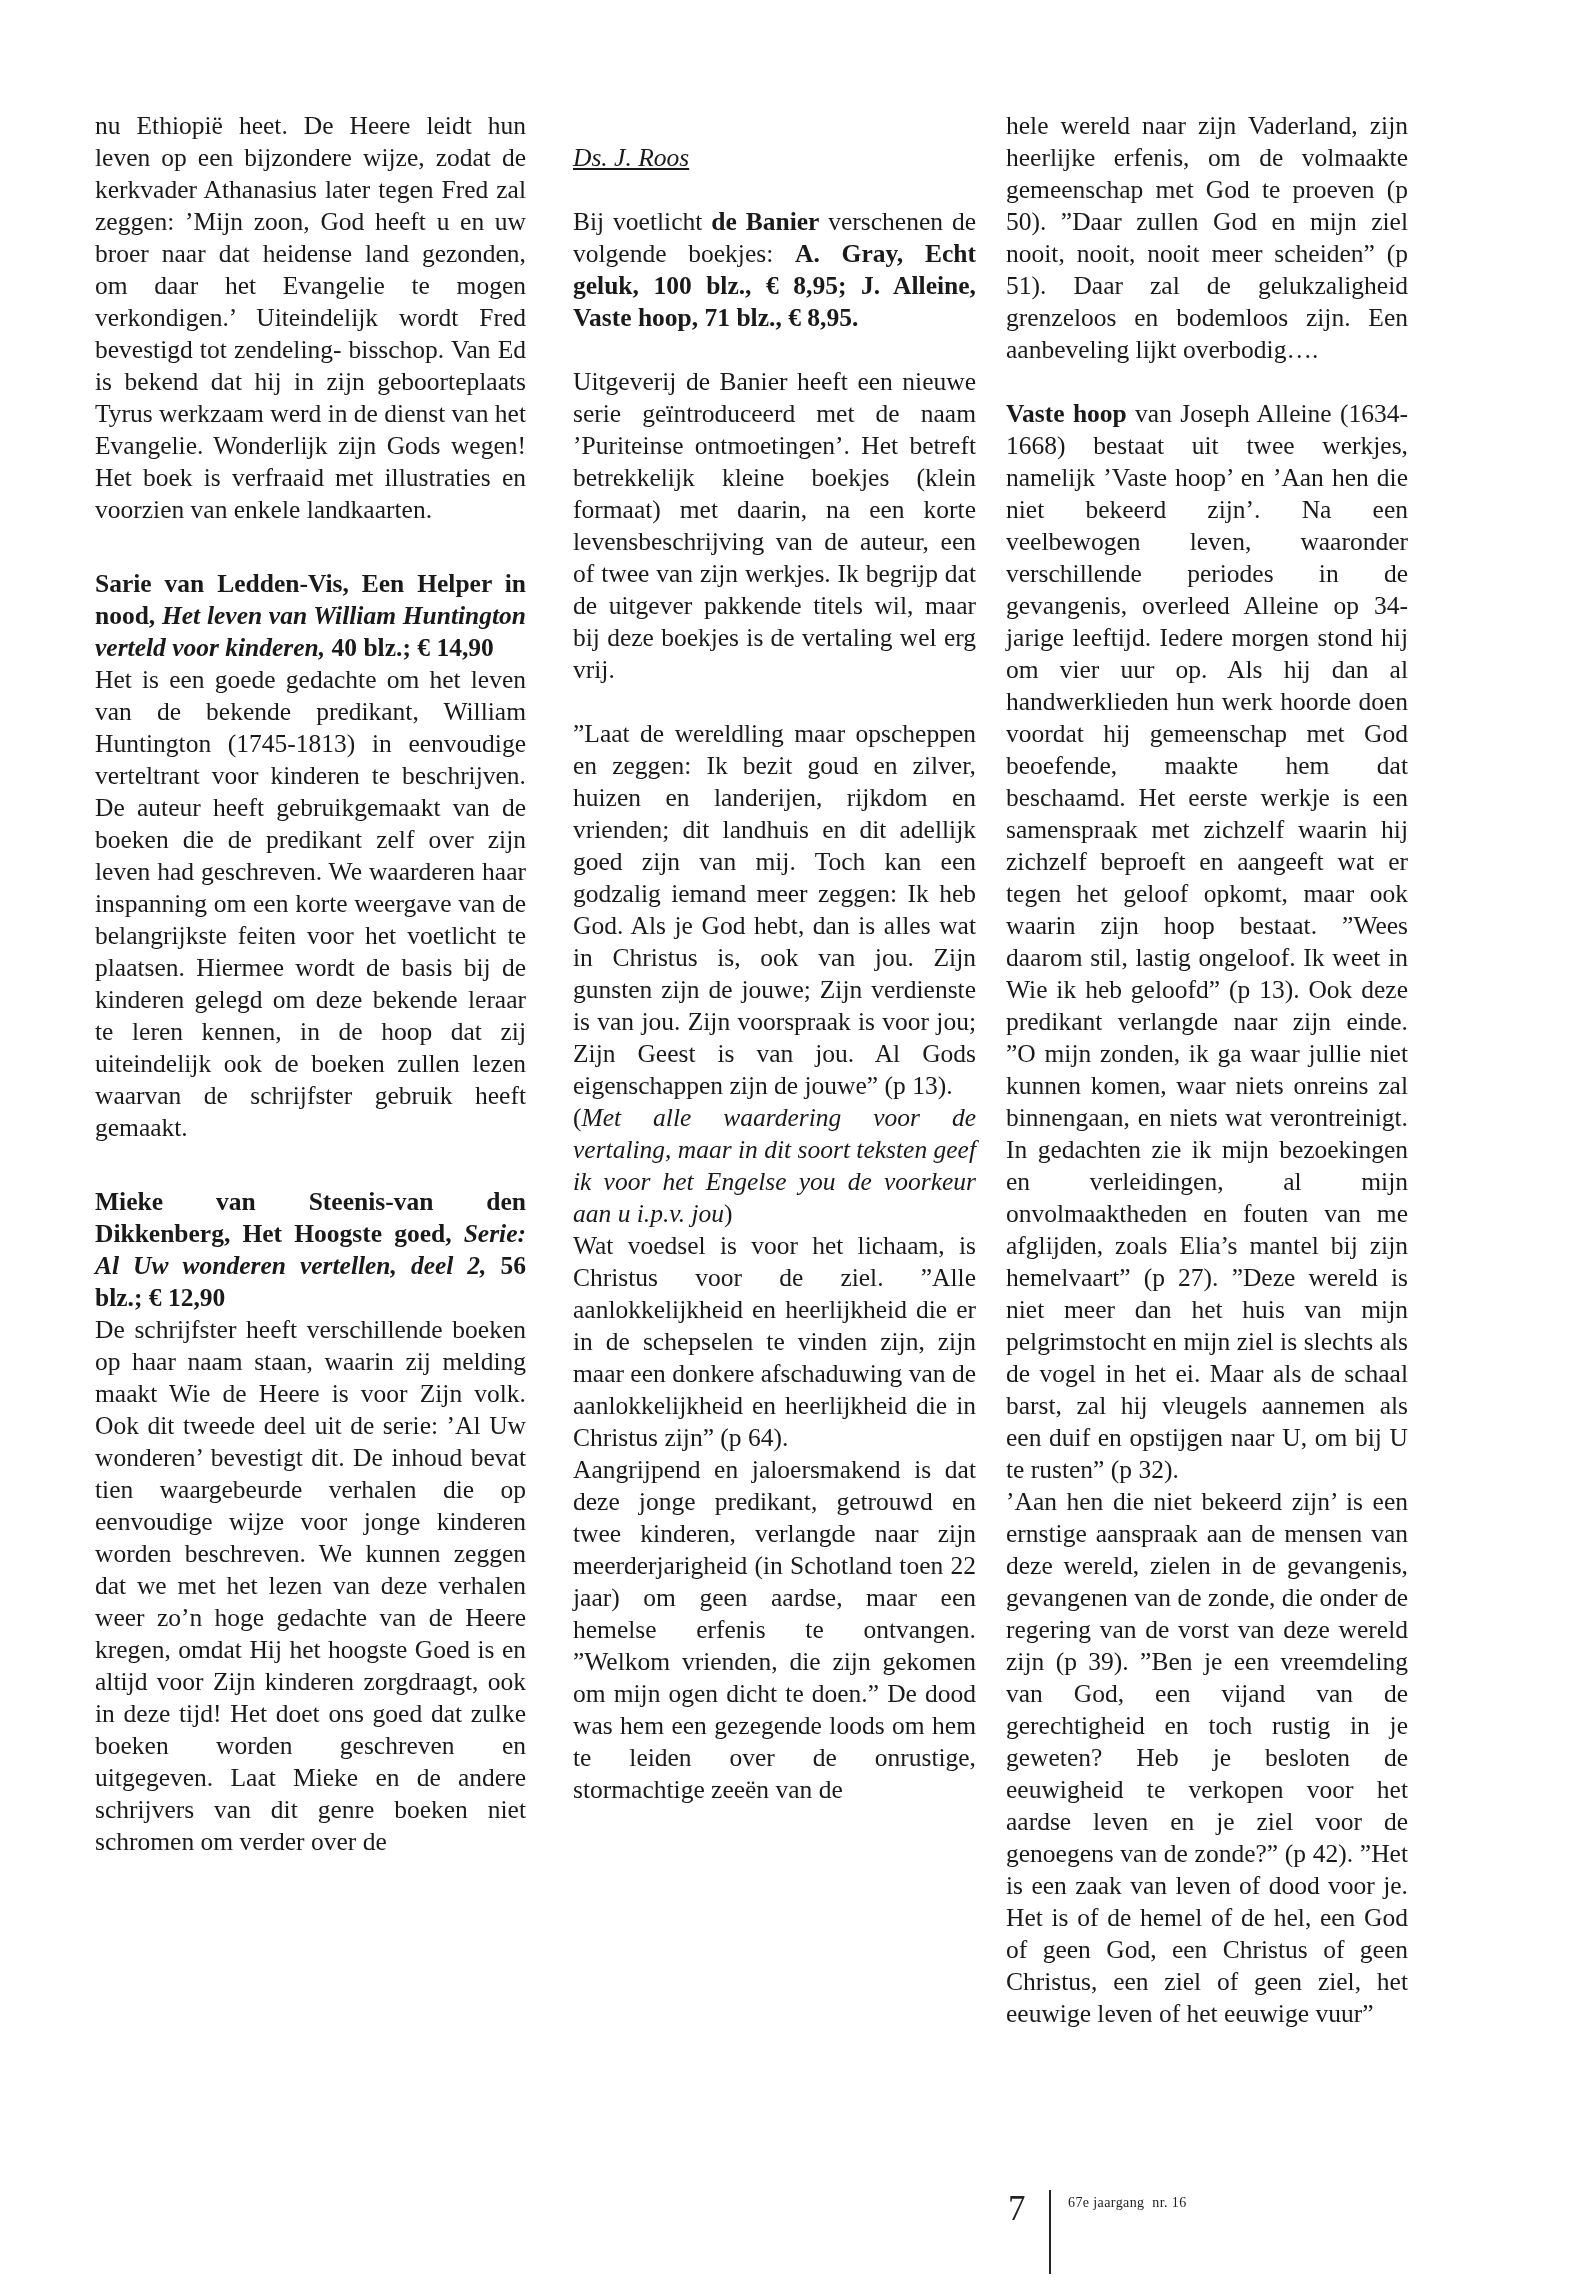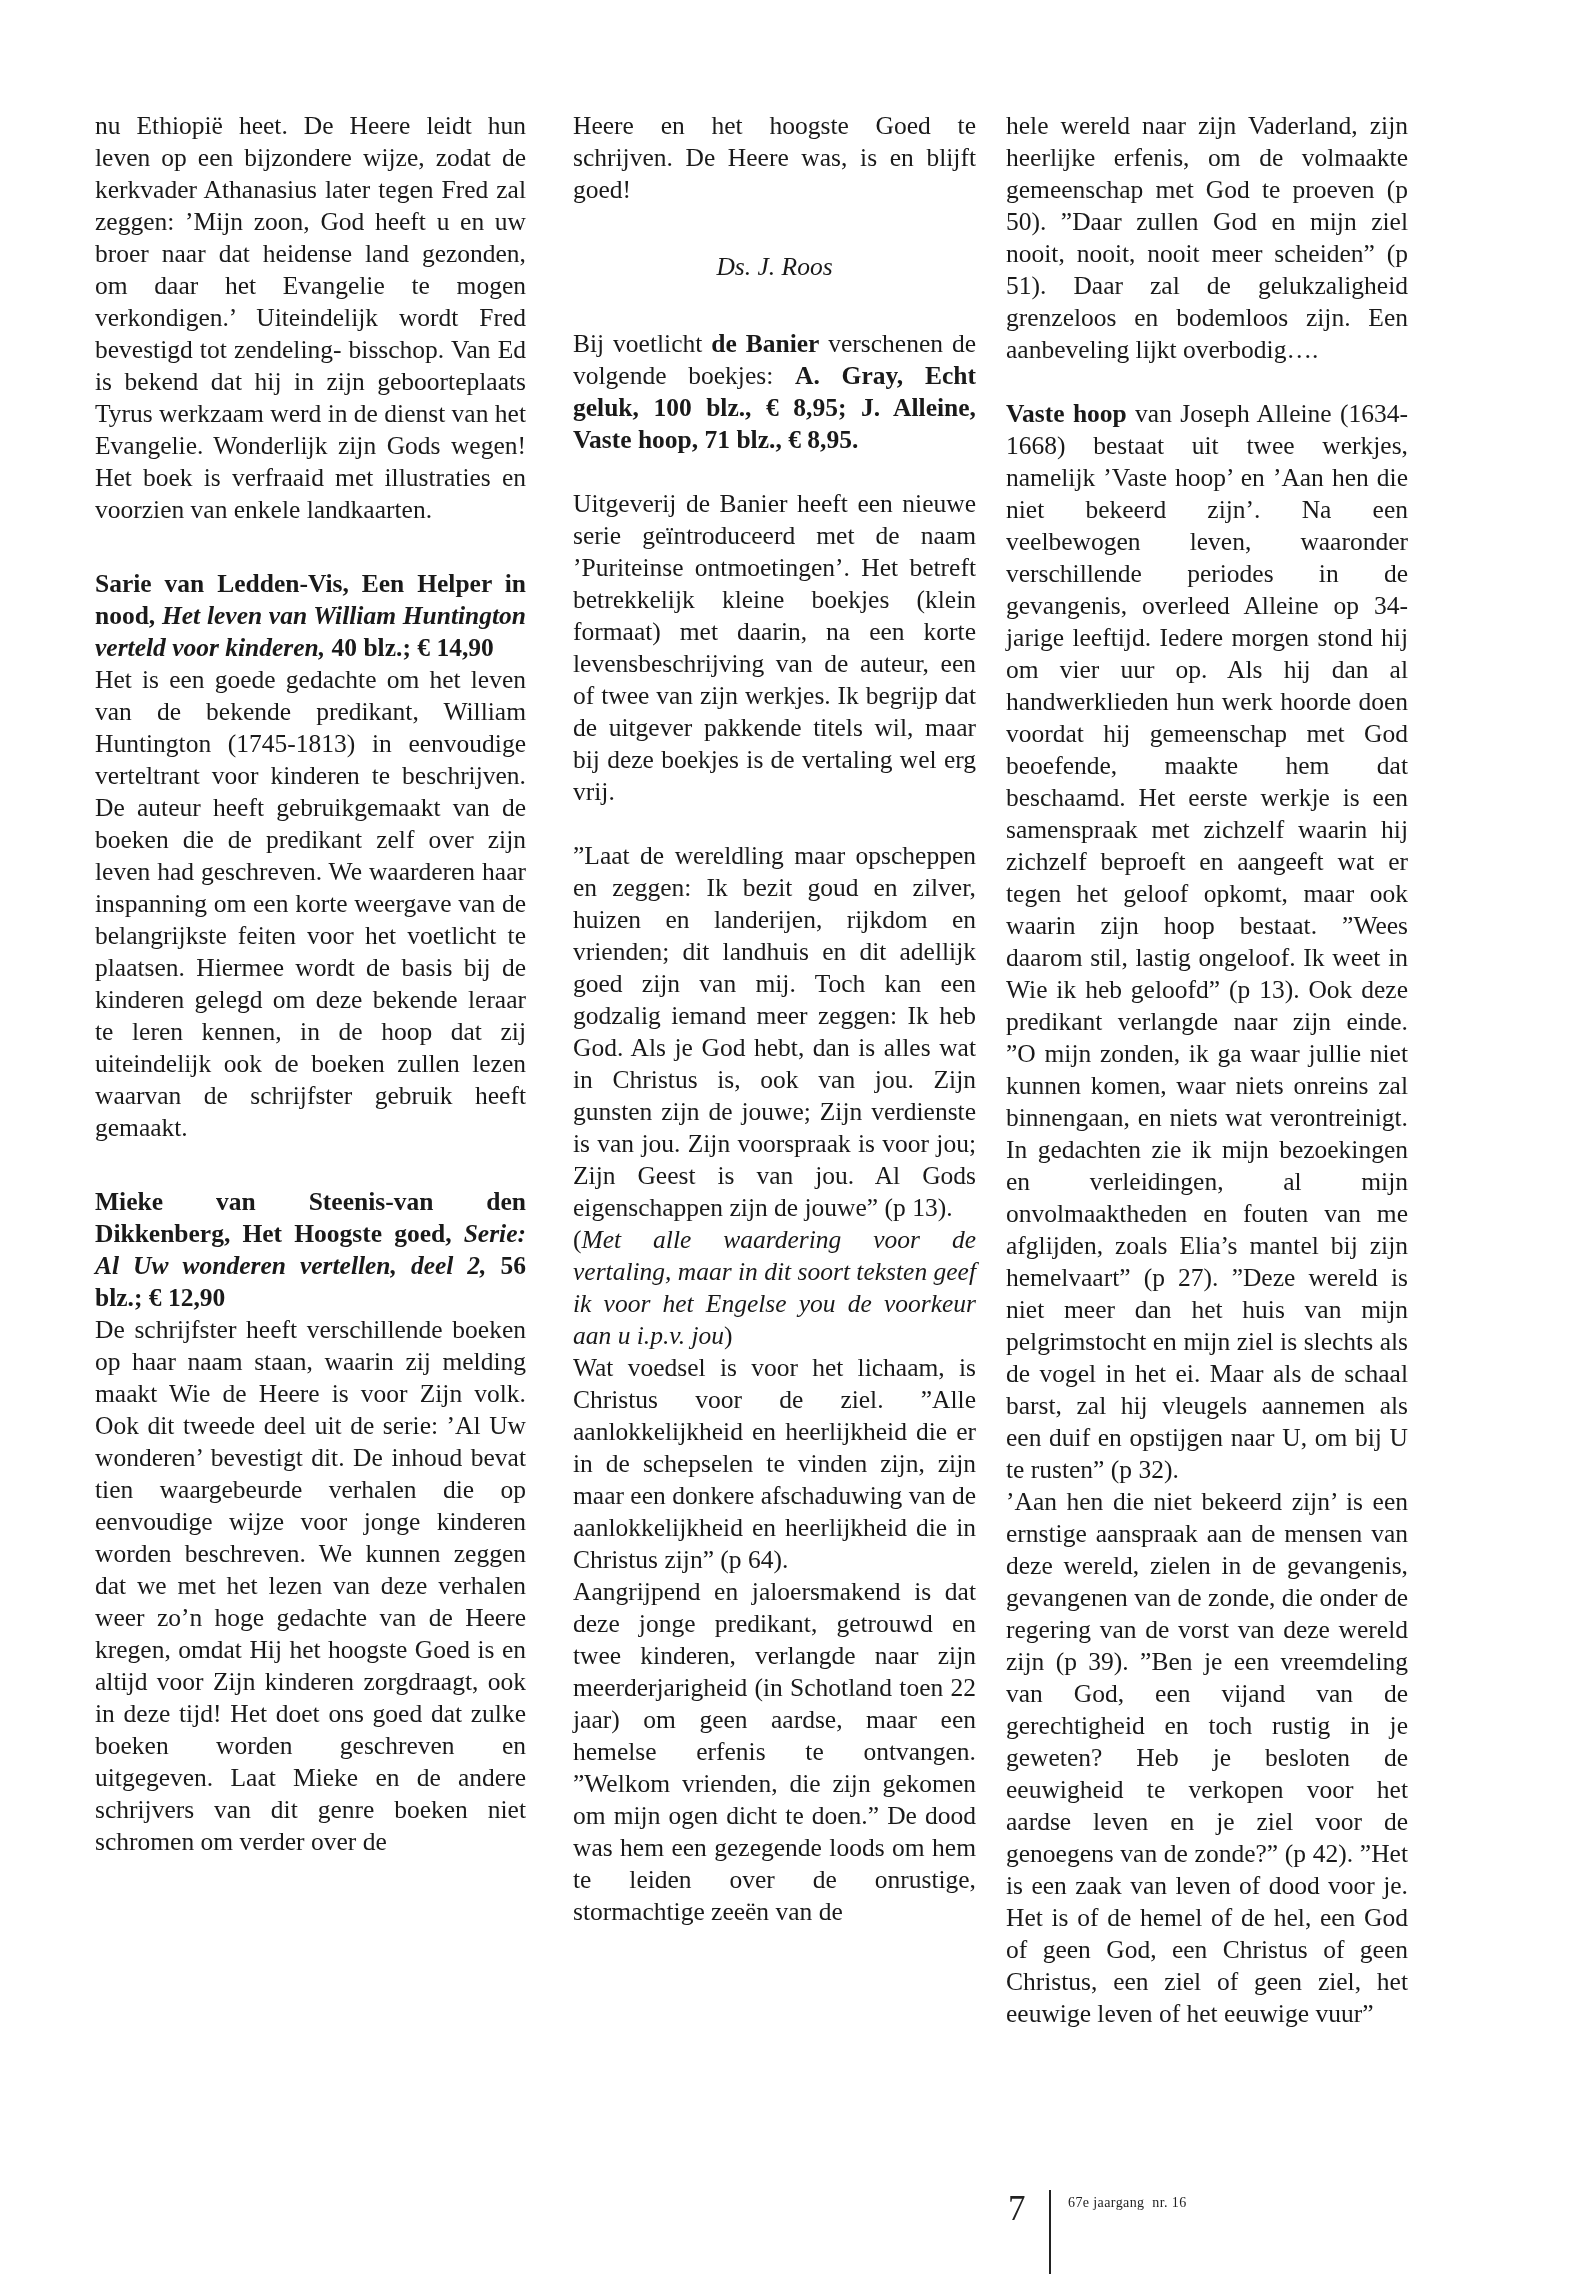--- a/index.html
+++ b/index.html
@@ -14,21 +14,21 @@
     font-size: 25.5px; line-height: 32px;
     text-align: justify; hyphens: manual;
   }
   #col1 { left: 95px; width: 431px; }
   #col2 { left: 573px; width: 403px; }
   #col3 { left: 1006px; width: 402px; }
   .para { margin: 0; }
   .gap { height: 32px; }
   .b { font-weight: bold; margin-top: 10px; }
   .i { font-style: italic; }
-  .sig { text-align: center; font-style: italic; margin: 13px; }
+  .sig { text-align: left; font-style: italic; margin: 0; text-decoration: underline; }
   .footer-page {
     position: absolute; left: 1008px; top: 2189px;
     font-family: "Liberation Serif", serif; font-size: 35px; color: #222;
   }
   .footer-rule {
     position: absolute; left: 1049px; top: 2190px; width: 1.7px; height: 84px; background: #222;
   }
   .footer-issue {
     position: absolute; left: 1068px; top: 2195px;
     font-family: "Liberation Serif", serif; font-size: 14px; color: #222; letter-spacing: 0.4px;
@@ -56,21 +56,20 @@
     <p class="para b">
       <span>Mieke van Steenis-van den Dikkenberg, Het Hoogste goed,</span>
       <span class="i">Serie: Al Uw wonderen vertellen, deel 2,</span>
       <span>56 blz.; € 12,90</span>
     </p>
     <p class="para">De schrijfster heeft verschillende boeken op haar naam staan, waarin zij melding maakt Wie de Heere is voor Zijn volk. Ook dit tweede deel uit de serie: ’Al Uw wonderen’ bevestigt dit. De inhoud bevat tien waargebeurde verhalen die op eenvoudige wijze voor jonge kinderen worden beschreven. We kunnen zeggen dat we met het lezen van deze verhalen weer zo’n hoge gedachte van de Heere kregen, omdat Hij het hoogste Goed is en altijd voor Zijn kinderen zorgdraagt, ook in deze tijd! Het doet ons goed dat zulke boeken worden geschreven en uitgegeven. Laat Mieke en de andere schrijvers van dit genre boeken niet schromen om verder over de</p>
   </div>
 </div>
 
 <div class="col" id="col2">
-  <p class="para">Heere en het hoogste Goed te schrijven. De Heere was, is en blijft goed!</p>
   <div class="gap"></div>
   <p class="sig">Ds. J. Roos</p>
   <div class="gap"></div>
 
   <p class="para">
     <span>Bij voetlicht </span><span class="b">de Banier</span><span> verschenen de volgende boekjes: </span><span class="b">A. Gray, Echt geluk, 100 blz., € 8,95; J. Alleine, Vaste hoop, 71 blz., € 8,95.</span>
   </p>
   <div class="gap"></div>
 
   <p class="para">Uitgeverij de Banier heeft een nieuwe serie geïntroduceerd met de naam ’Puriteinse ontmoetingen’. Het betreft betrekkelijk kleine boekjes (klein formaat) met daarin, na een korte levensbeschrijving van de auteur, een of twee van zijn werkjes. Ik begrijp dat de uitgever pakkende titels wil, maar bij deze boekjes is de vertaling wel erg vrij.</p>

